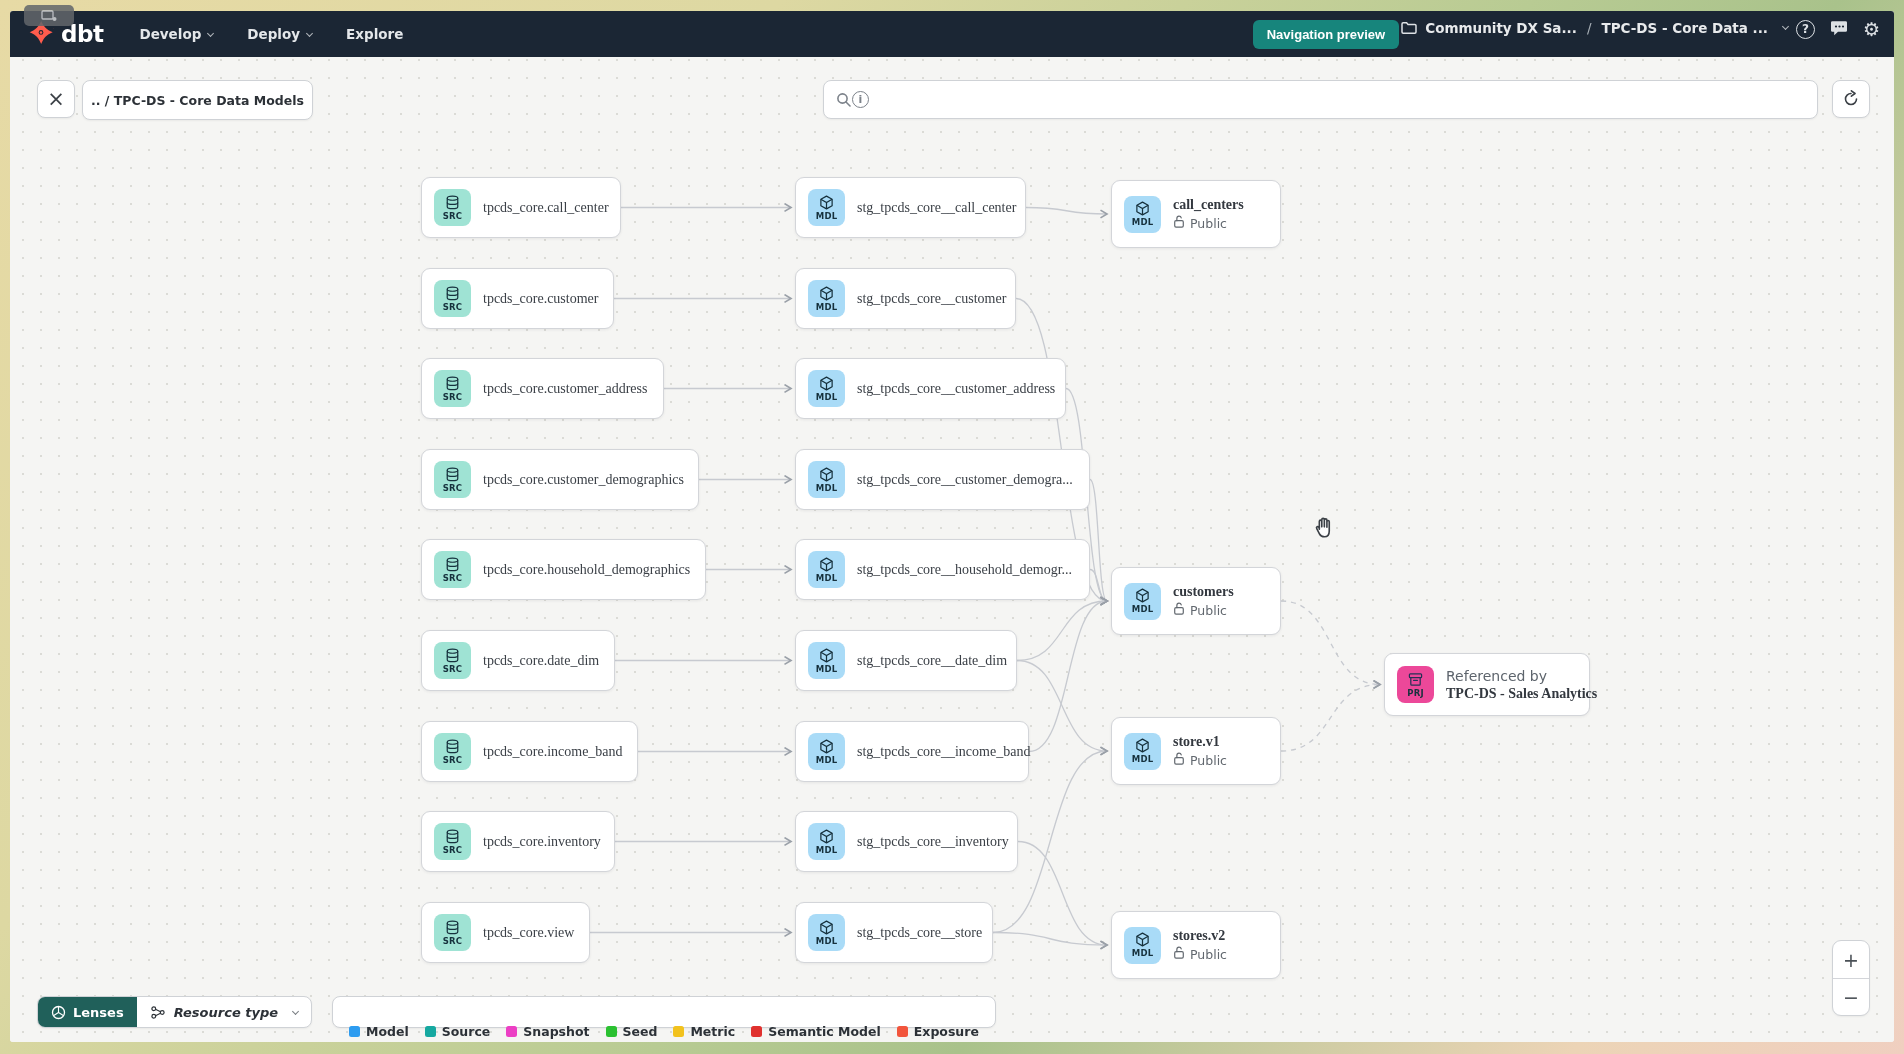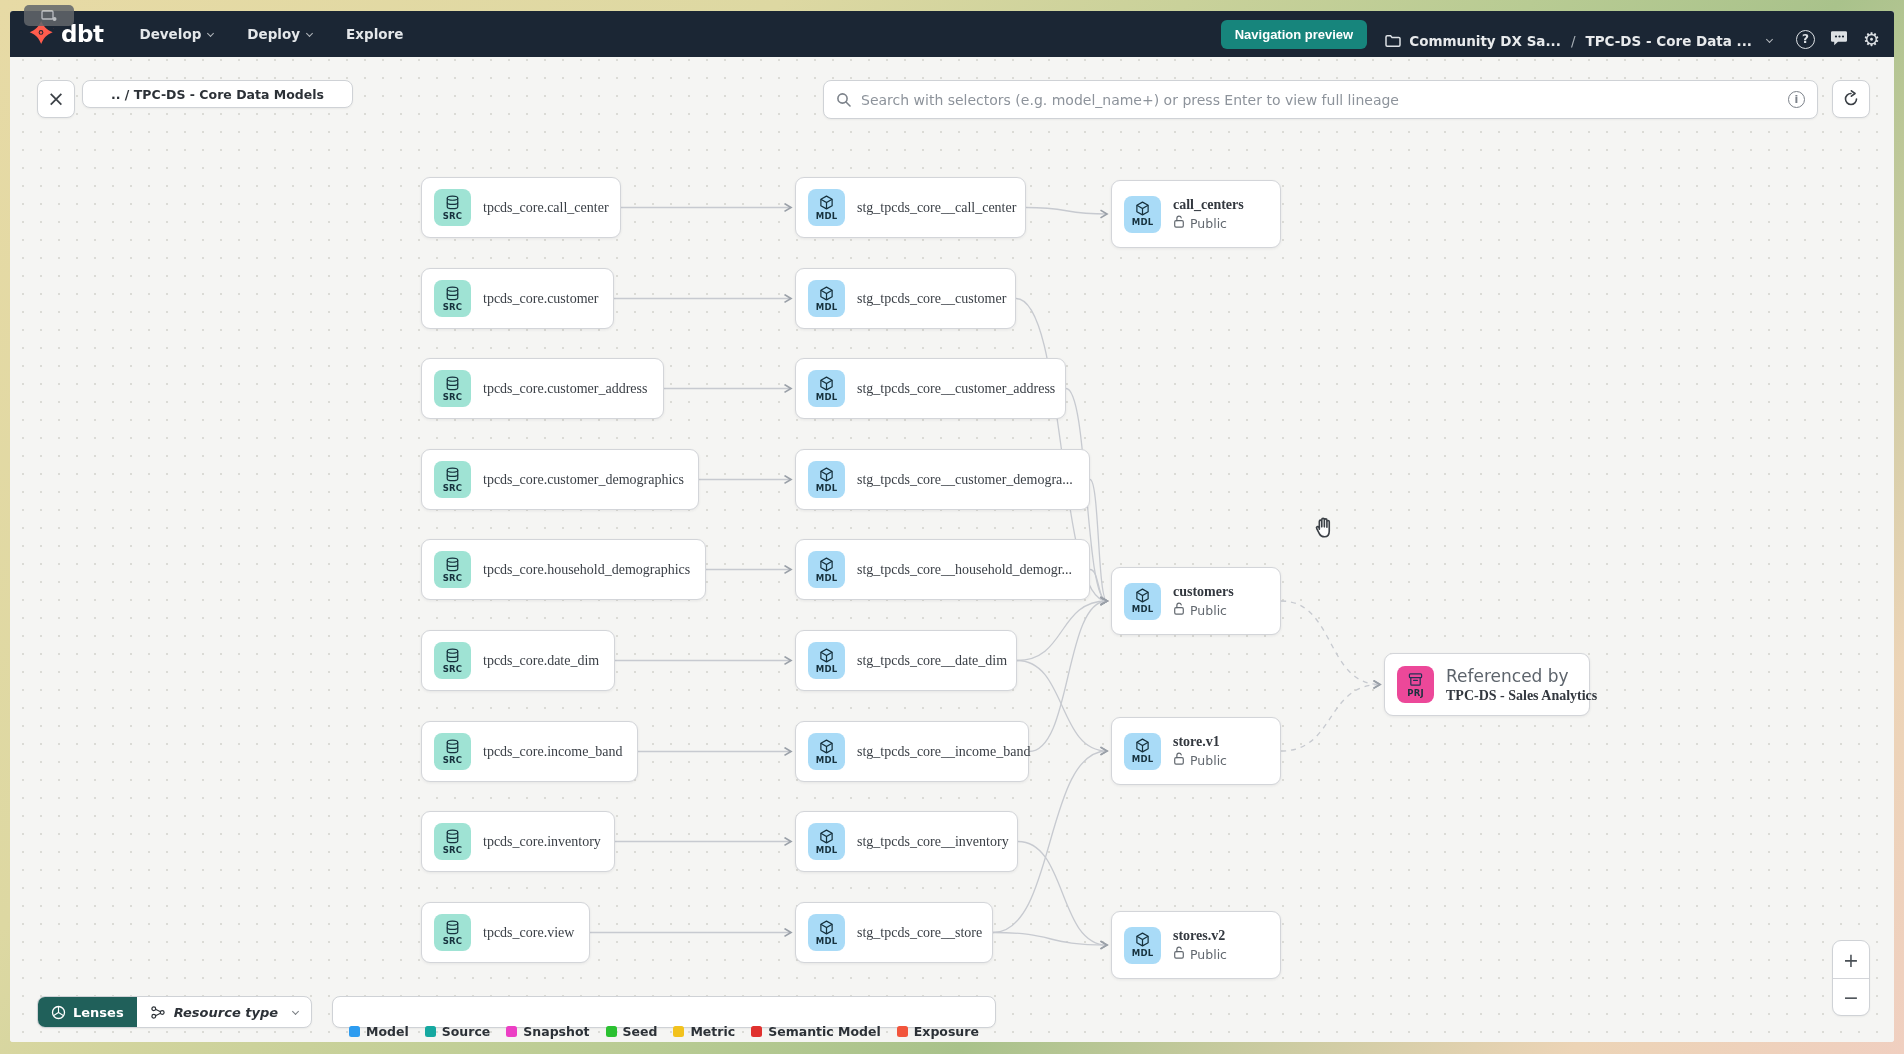--- a/index.html
+++ b/index.html
@@ -19,21 +19,21 @@
 
   
   .navbar { position:relative; z-index:6; height:46px; background:#1b2634;
     display:flex; align-items:center; padding:0 14px 0 18px; color:#e9ebee; }
   .logo { display:flex; align-items:center; gap:7px; margin-right:36px; }
   .logo-text { font-size:23px; font-weight:bold; color:#fff; letter-spacing:-0.5px; }
   .nav-menu { display:flex; align-items:center; gap:34px; }
   .nav-item { font-size:13.5px; font-weight:bold; color:#e4e7ea; display:flex; align-items:center; cursor:pointer; }
   .chev { display:inline-block; width:5px; height:5px; border-right:1.5px solid currentColor;
     border-bottom:1.5px solid currentColor; transform:rotate(45deg); margin-left:7px; margin-bottom:2px; opacity:.75; }
-  .nav-right { margin-left:auto; display:flex; align-items:flex-end; gap:18px; }
+  .nav-right { margin-left:auto; display:flex; align-items:flex-start; gap:2px; }
   .preview-btn { background:#17857c; color:#fff; font-size:13px; font-weight:bold;
     padding:7px 14px; border-radius:6px; border:none; cursor:pointer; }
   .crumb { display:flex; align-items:center; gap:8px; font-size:13.5px; font-weight:bold; color:#e8eaec; }
   .crumb .sep { font-weight:normal; color:#aab1b8; padding:0 2px; }
   .nav-icons { display:flex; align-items:center; gap:14px; margin-left:6px; }
   .nav-ic { color:#dde1e5; display:flex; align-items:center; cursor:pointer; }
   .qmark { width:19px; height:19px; border:1.7px solid #dde1e5; border-radius:50%;
     font-size:12px; font-weight:bold; display:flex; align-items:center; justify-content:center; }
   .gear { font-size:19px; line-height:1; }
 
@@ -41,22 +41,22 @@
   .sstab { position:absolute; left:24px; top:5px; width:50px; height:21px; z-index:7;
     background:#62666b; border-radius:5px; opacity:.85; display:flex; align-items:center; justify-content:center; }
 
   
   .toolbar { position:absolute; z-index:5; left:0; right:0; top:69px; height:40px; pointer-events:none; }
   .toolbar > * { pointer-events:auto; }
   .icon-btn { position:absolute; width:38px; height:38px; background:#fff; border:1px solid #cfd2d6;
     border-radius:8px; display:flex; align-items:center; justify-content:center; cursor:pointer;
     color:#3c4147; box-shadow:0 1px 2px rgba(0,0,0,.05); }
   .close-btn { left:27px; top:0; font-size:21px; }
-  .path-chip { position:absolute; left:72px; top:0; height:28px; background:#fff; border:1px solid #cfd2d6;
-    border-radius:8px; display:flex; align-items:center; padding:0 28px; font-size:12.5px; font-weight:bold;
+  .path-chip { position:absolute; left:72px; top:0; height:40px; background:#fff; border:1px solid #cfd2d6;
+    border-radius:8px; display:flex; align-items:center; padding:0 8px; font-size:12.5px; font-weight:bold;
     color:#2c3137; box-shadow:0 1px 2px rgba(0,0,0,.05); cursor:pointer; }
   .search-wrap { position:absolute; left:813px; top:0; width:995px; height:39px; background:#fff;
     border:1px solid #cfd2d6; border-radius:8px; display:flex; align-items:center; padding:0 12px;
     box-shadow:0 1px 2px rgba(0,0,0,.05); }
   .search-wrap input { flex:1; border:none; outline:none; font-size:14px; color:#3c4147;
     font-family:"DejaVu Sans","Liberation Sans",sans-serif; background:transparent; margin-left:9px; }
   .search-wrap input::placeholder { color:#8d939b; }
   .info-ic { width:17px; height:17px; border:1.4px solid #7c828a; border-radius:50%; color:#7c828a;
     font-size:11px; display:flex; align-items:center; justify-content:center; font-weight:bold; cursor:pointer; }
   .refresh-btn { left:1822px; top:0; }
@@ -65,21 +65,21 @@
   .node { position:absolute; background:#fff; border:1px solid #d3d5d9; border-radius:9px;
     display:flex; align-items:center; padding:0 14px 0 12px; gap:12px;
     box-shadow:0 1px 3px rgba(25,30,36,.07); cursor:pointer; }
   .chipbox { width:37px; height:37px; border-radius:8px; display:flex; flex-direction:column;
     align-items:center; justify-content:center; gap:1px; flex:0 0 auto; }
   .chipbox svg { display:block; }
   .chiplabel { font-size:8.5px; font-weight:bold; color:#16313d; letter-spacing:.2px; }
   .ntext { display:flex; flex-direction:column; justify-content:center; gap:2px; min-width:0; }
   .nlabel { font-size:14px; color:#3b4047; white-space:nowrap;font-family:Liberation Serif, serif; }
   .node.t-model-pub .nlabel, .node.t-project .nlabel { font-weight:bold; color:#33383f; }
-  .nsub { font-size:17px; color:#5d646c; }
+  .nsub { font-size:14px; color:#5d646c; }
   .nbadge { display:flex; align-items:center; gap:5px; font-size:12.5px; color:#62686f; }
 
   
   .cursor-hand { position:absolute; z-index:4; pointer-events:none; }
 
   
   .legend-bar { position:absolute; z-index:5; left:27px; bottom:14px; display:flex; gap:20px; align-items:center; }
   .lens-group { display:flex; border:1px solid #cfd2d6; border-radius:8px; overflow:hidden;
     background:#fff; box-shadow:0 1px 2px rgba(0,0,0,.05); height:32px; }
   .lens-seg { background:#20605a; color:#fff; font-size:13px; font-weight:bold; display:flex;
@@ -505,21 +505,20 @@
     </div>
 
     <div class="toolbar">
       <div class="icon-btn close-btn">×</div>
       <div class="path-chip">.. / TPC-DS - Core Data Models</div>
       <div class="search-wrap">
         <svg width="16" height="16" viewBox="0 0 16 16">
           <circle cx="6.5" cy="6.5" r="4.6" fill="none" stroke="#7c828a" stroke-width="1.6"></circle>
           <line x1="10" y1="10" x2="14" y2="14" stroke="#7c828a" stroke-width="1.6" stroke-linecap="round"></line>
         </svg>
-        <input type="text" placeholder="Search with selectors (e.g. model_name+) or press Enter to view full lineage" style="">
         <span class="info-ic">i</span>
       </div>
       <div class="icon-btn refresh-btn">
         <svg width="18" height="18" viewBox="0 0 18 18">
           <path d="M14.5 9 A5.5 5.5 0 1 1 9 3.5" fill="none" stroke="#3c4147" stroke-width="1.6" stroke-linecap="round"></path>
           <path d="M9 0.8 L12.6 3.5 L9 6.2" fill="none" stroke="#3c4147" stroke-width="1.6" stroke-linecap="round" stroke-linejoin="round" transform="translate(0.4 0)"></path>
         </svg>
       </div>
     </div>
 

